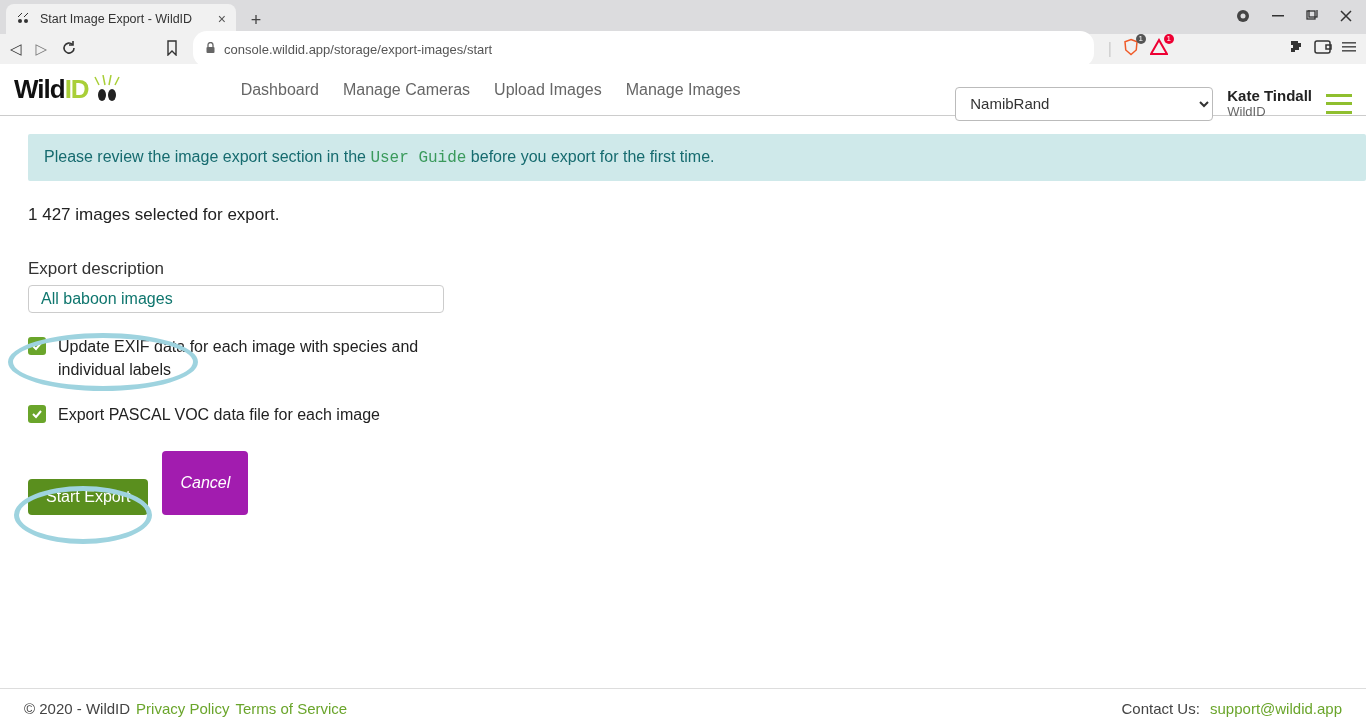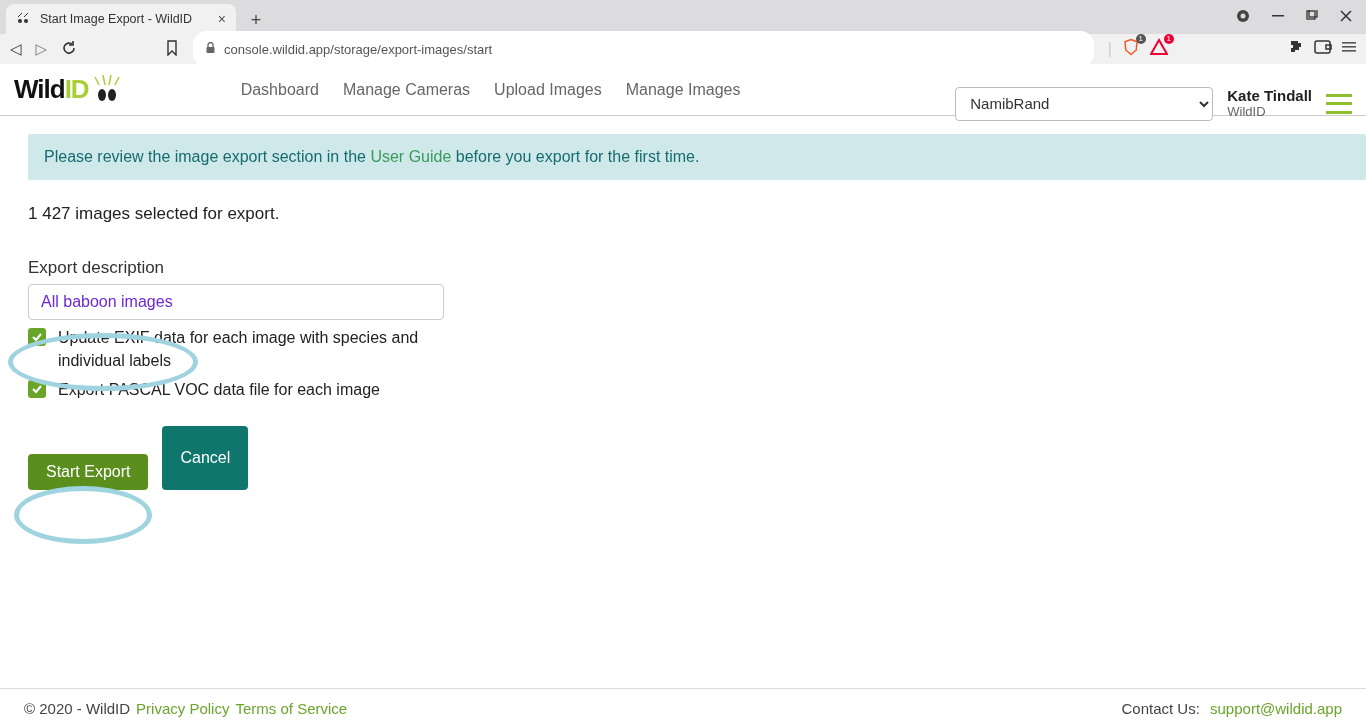--- a/index.html
+++ b/index.html
@@ -35,32 +35,32 @@
   .org-select { height:34px; width:258px; border:1px solid #bbb; border-radius:4px; padding:0 10px; font-size:15px; color:#333; background:#fff;}
   .user-block { line-height:1.1; text-align:left;}
   .user-block .name { font-size:15px; font-weight:600; color:#222;}
   .user-block .role { font-size:13px; color:#666;}
   .hamburger { width:26px; height:20px; display:flex; flex-direction:column; justify-content:space-between; cursor:pointer;}
   .hamburger div { height:3px; background:#8fbf2f; width:100%;}
   
   .content { padding:18px 28px 0 28px; position:relative; height: calc(728px - 64px - 52px - 40px); }
   h1 { font-size:38px; font-weight:600; color:#222; margin-bottom:14px;}
   .info-banner { background:#cfe9ea; color:#166b6f; padding:14px 16px; font-size:16px; border-radius:2px; margin-bottom:24px; width: calc(100% + 28px); margin-left:0;}
-  .info-banner a { color:#3a9a5c; text-decoration:none;}
+  .info-banner a { color:#3a9a5c; text-decoration:none;font-family:Liberation Mono, monospace;}
   .count-line { font-size:17px; color:#222; margin-bottom:34px;}
   .field-label { font-size:17px; color:#333; margin-bottom:6px; display:block;}
-  .desc-input { width:416px; height:36px; border:1px solid #ccc; border-radius:4px; padding:0 12px; font-size:16px; color:#6d28d9;}
-  .chk-row { display:flex; align-items:flex-start; gap:12px; margin-top:6px; font-size:16px; color:#222;}
+  .desc-input { width:416px; height:28px; border:1px solid #ccc; border-radius:4px; padding:0 12px; font-size:16px; color:#0f766e;}
+  .chk-row { display:flex; align-items:flex-start; gap:12px; margin-top:22px; font-size:16px; color:#222;}
   .chk { width:18px; height:18px; border-radius:3px; background:#6aa52b; display:flex; align-items:center; justify-content:center; flex-shrink:0; margin-top:2px;}
   .chk svg { width:12px; height:12px; fill:#fff;}
   .chk-row .lbl { max-width:400px; line-height:1.45;}
   .btn-row { margin-top:24px; display:flex; gap:14px;}
   .btn { border:none; border-radius:4px; padding:9px 18px; font-size:16px; cursor:pointer;}
   .btn-primary { background:#5a8f1e; color:#fff;margin-top:28px;}
-  .btn-dark { background:#0f766e; color:#fff;}
+  .btn-dark { background:#a21caf; color:#fff;font-style:italic;}
   
   .hl { position:absolute; border:5px solid #9ed3df; border-radius:50%; pointer-events:none;}
   .hl1 { left:8px; top:217px; width:190px; height:58px;}
   .hl2 { left:14px; top:370px; width:138px; height:58px;}
   
   .footer { position:absolute; bottom:0; left:0; right:0; height:40px; border-top:1px solid #ddd; display:flex; align-items:center; padding:0 24px; font-size:15px; color:#444;}
   .footer a { color:#6aa52b; text-decoration:none; margin-left:6px;}
   .footer .right { margin-left:auto;}
 </style>
 </head>

